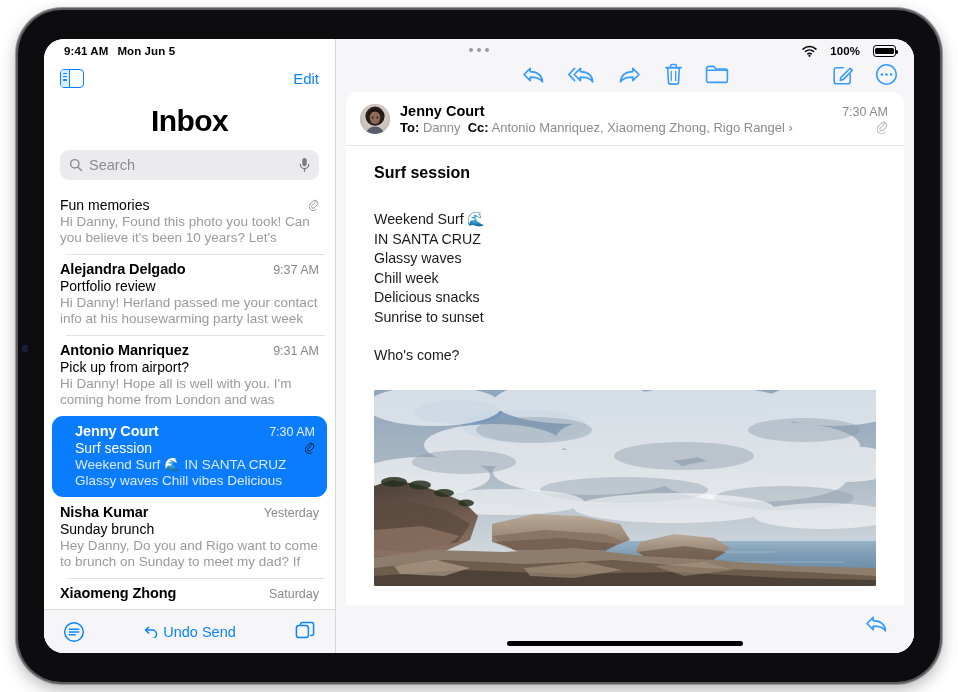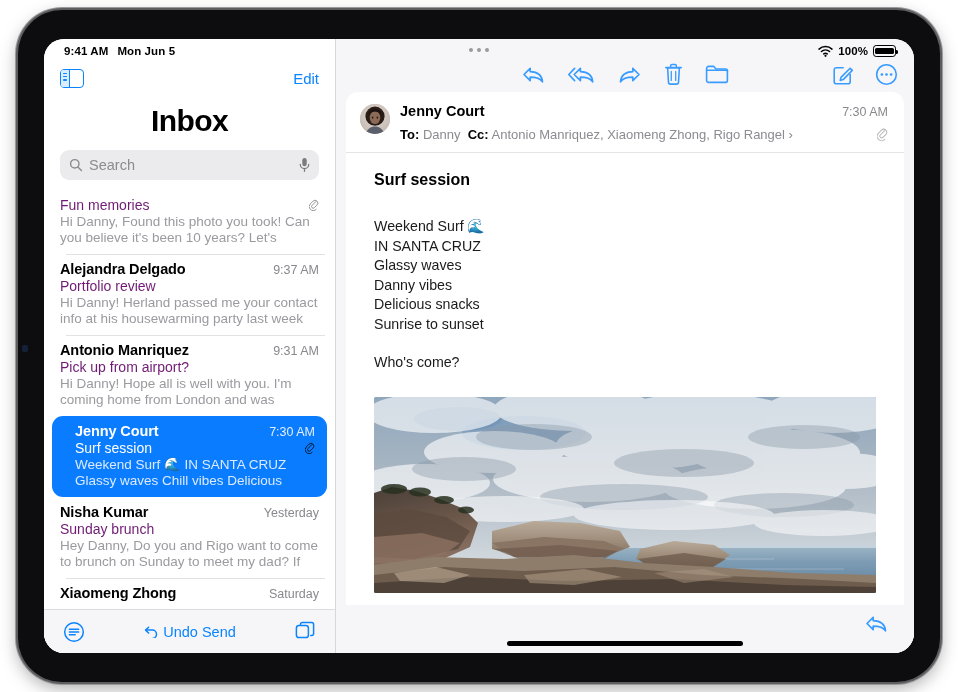--- a/index.html
+++ b/index.html
@@ -73,21 +73,21 @@
     position: absolute;
     left: 20px;
     display: flex;
     gap: 9px;
     align-items: center;
   }
   #status-right {
     position: absolute;
     right: 18px;
     display: flex;
-    gap: 5px;
+    gap: 13px;
     align-items: center;
     justify-content: flex-end;
   }
   .wifi-glyph { display: block; }
   .battery-shell {
     width: 23px; height: 11.5px;
     border: 1.4px solid #000;
     border-radius: 3.2px;
     position: relative;
     display: flex; align-items: center;
@@ -243,21 +243,21 @@
     padding-left: 8px;
   }
   .row-line2 {
     display: flex;
     align-items: center;
     justify-content: space-between;
     margin-top: 1px;
   }
   .row-subject {
     font-size: 14px;
-    color: #701a75;
+    color: #000000;
   }
   .row-preview {
     font-size: 13.5px;
     color: #9a9a9f;
     line-height: 16px;
     margin-top: 1px;
     max-height: 32px;
     overflow: hidden;
   }
   .mail-row.selected .row-sender,
@@ -362,21 +362,21 @@
   #msg-time {
     font-size: 12.5px;
     color: #88888d;
     flex: none;
     padding-left: 10px;
   }
   #hdr-bottom-row {
     display: flex;
     align-items: center;
     justify-content: space-between;
-    margin-top: 8px;
+    margin-top: 1px;
   }
   #recipients {
     font-size: 13px;
     color: #8b8b90;
     white-space: nowrap;
     overflow: hidden;
   }
   #recipients b { color: #000; font-weight: bold; }
   .chev { color: #8b8b90; }
 
@@ -633,21 +633,21 @@
             </div>
           </div>
         </div>
 
         <div id="msg-body">
           <div id="msg-subject">Surf session</div>
           <div id="body-lines">
               <div class="body-line">Weekend Surf 🌊</div>
               <div class="body-line">IN SANTA CRUZ</div>
               <div class="body-line">Glassy waves</div>
-              <div class="body-line">Danny vibes</div>
+              <div class="body-line">Chill week</div>
               <div class="body-line">Delicious snacks</div>
               <div class="body-line">Sunrise to sunset</div>
             </div>
           <div class="body-gap"></div>
           <div class="body-line">Who's come?</div>
 
           <div id="msg-photo">
             <svg width="502" height="196" viewBox="0 0 502 196" preserveAspectRatio="none">
               <defs>
                 <linearGradient id="skyg" x1="0" y1="0" x2="0" y2="1">

